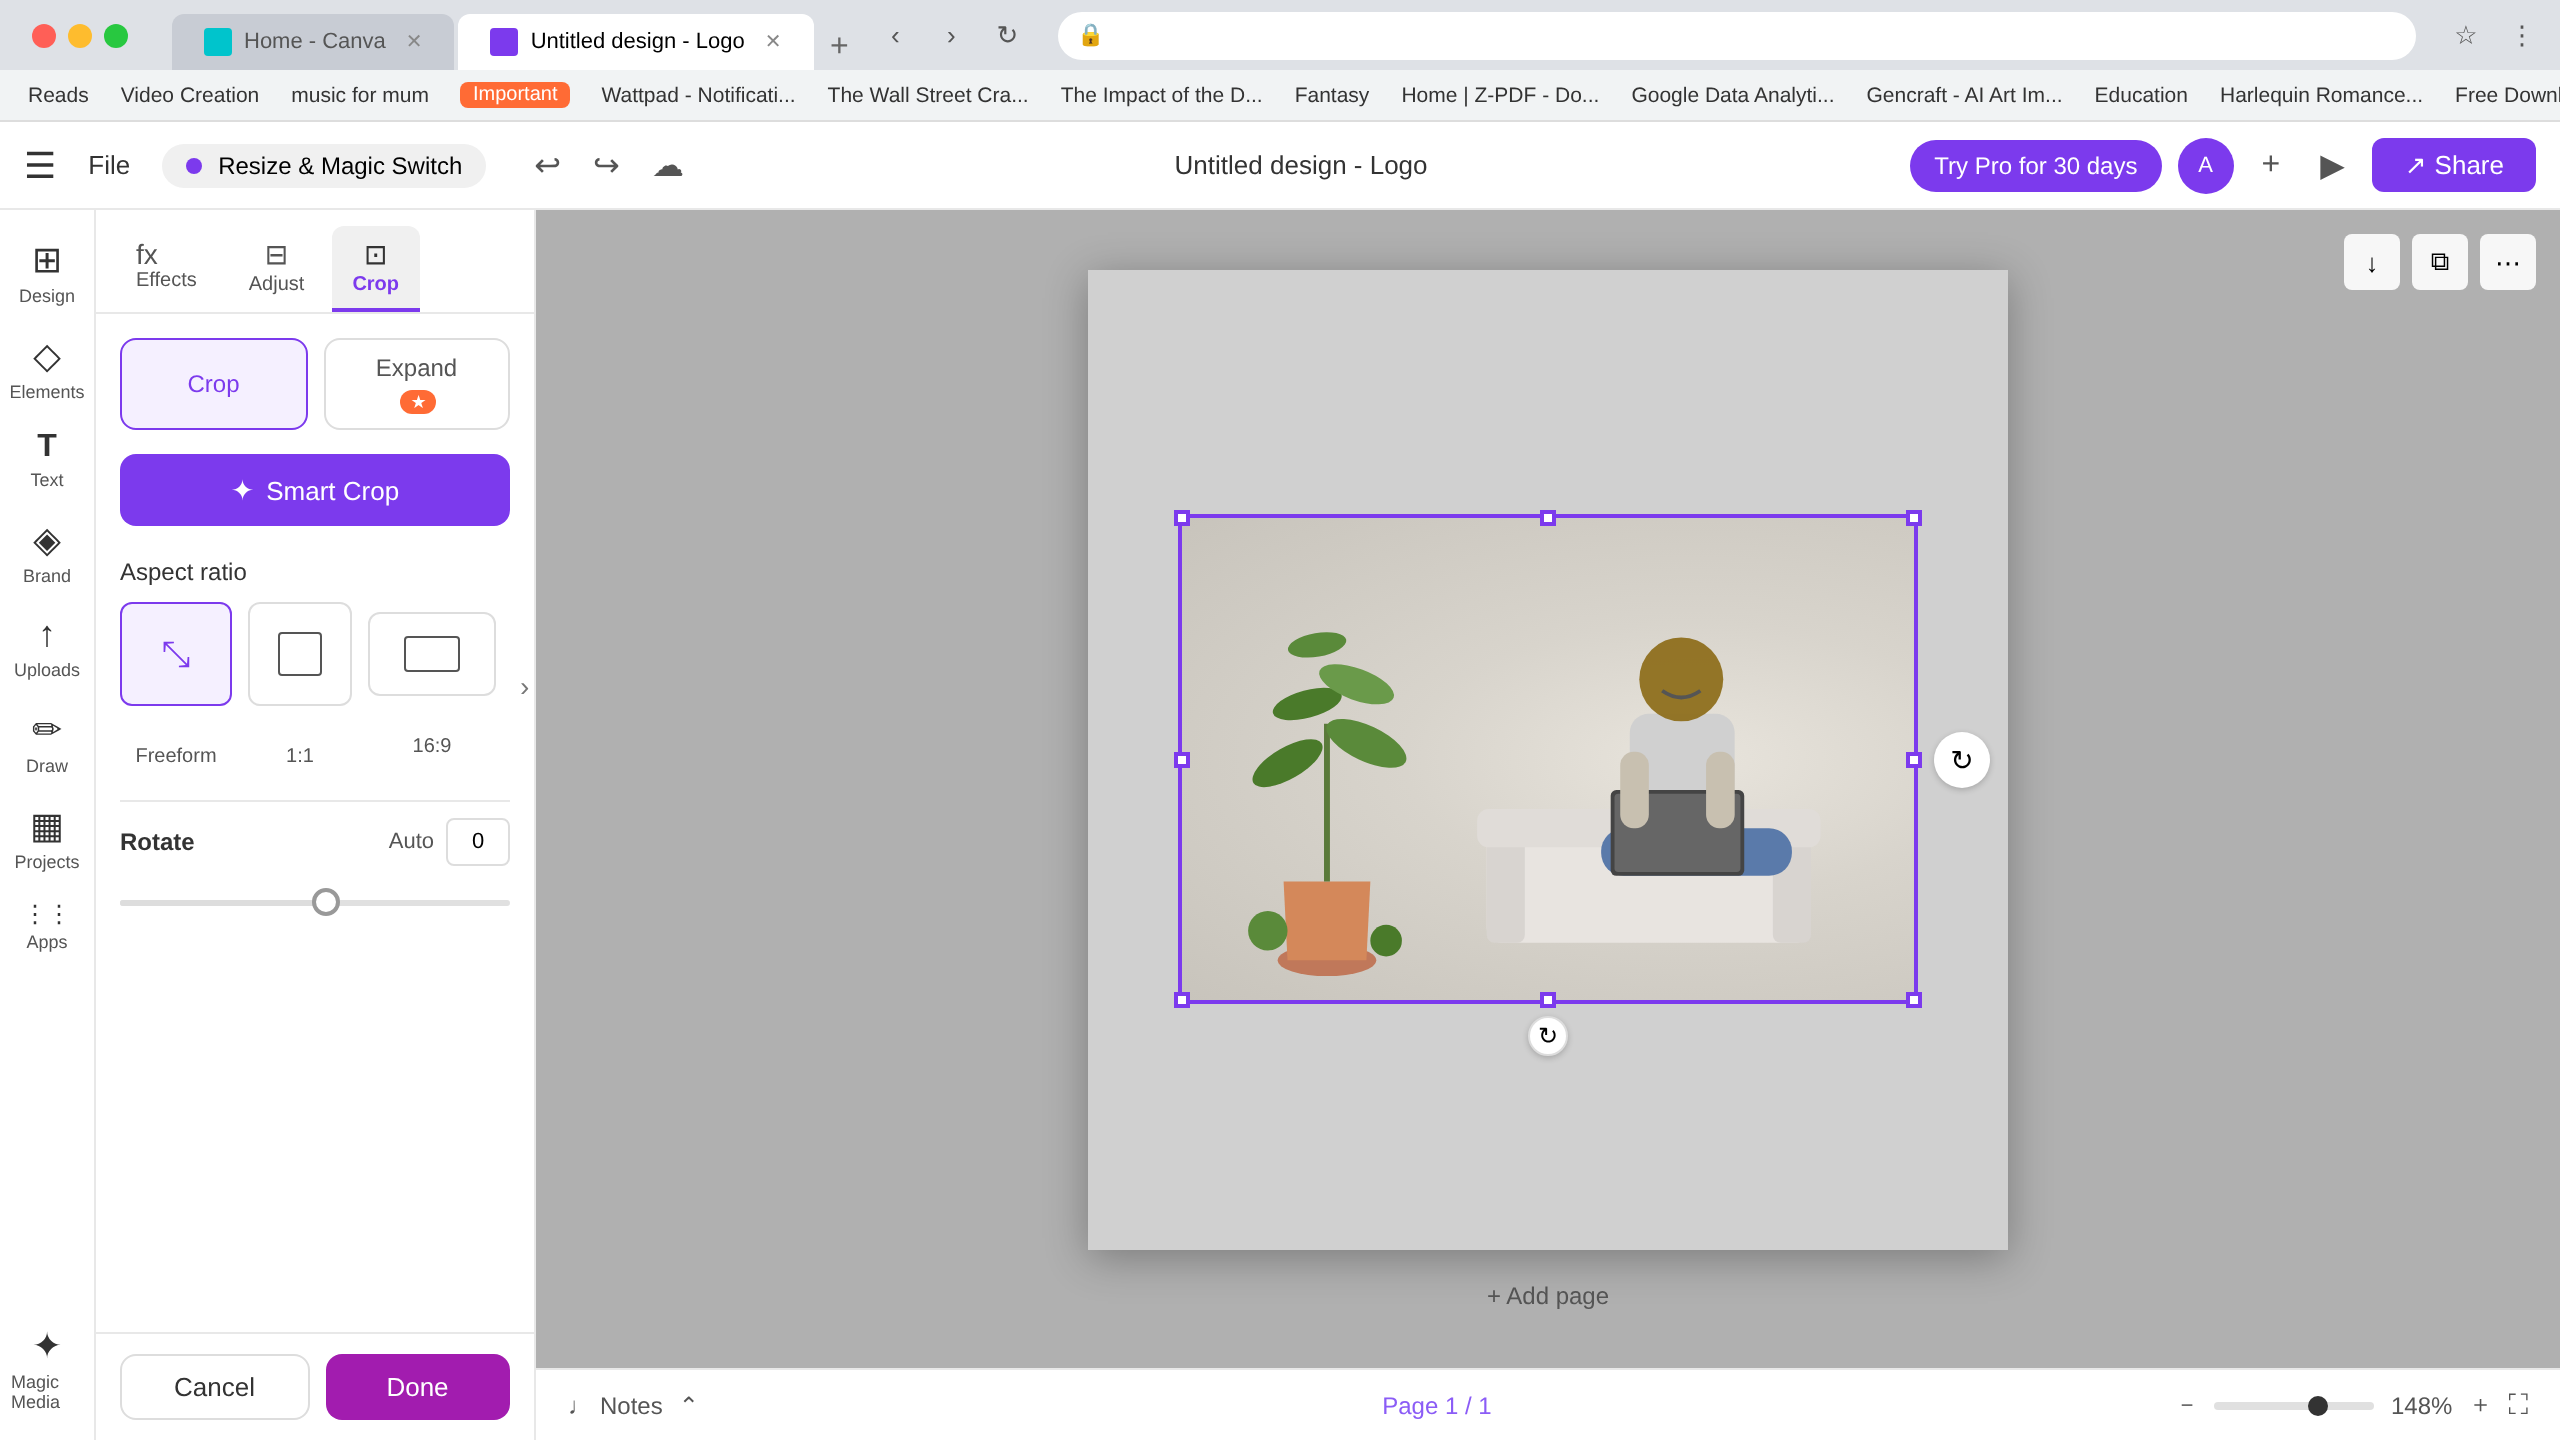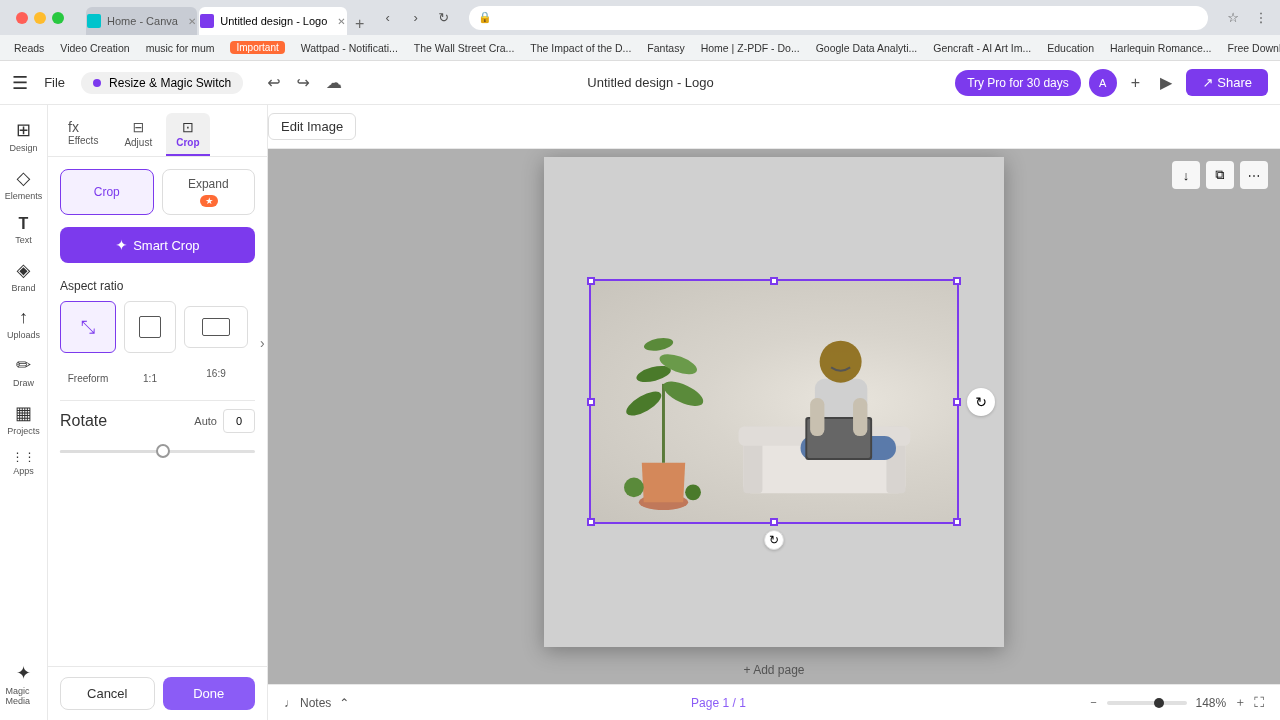--- a/index.html
+++ b/index.html
@@ -1,20 +1,20 @@
 <!DOCTYPE html>
 <html><head>
   <meta charset="utf-8">
   <style>
     * { box-sizing: border-box; margin: 0; padding: 0; }
     body { font-family: -apple-system, BlinkMacSystemFont, 'Segoe UI', sans-serif; font-size: 12px; background: #f0f0f0; overflow: hidden; width: 1280px; height: 720px; }
 
     
     .browser-chrome { background: #dee1e6; height: 35px; display: flex; align-items: center; padding: 0 8px; gap: 6px; }
-    .tab { display: flex; align-items: center; padding: 0 1px; height: 28px; border-radius: 6px 6px 0 0; font-size: 11px; gap: 6px; cursor: pointer; }
+    .tab { display: flex; align-items: center; padding: 0 16px; height: 28px; border-radius: 6px 6px 0 0; font-size: 11px; gap: 6px; cursor: pointer; }
     .tab.active { background: #fff; }
     .tab.inactive { background: #c8ccd4; color: #555; }
     .tab-favicon { width: 14px; height: 14px; border-radius: 2px; background: #7c3aed; display: inline-block; }
     .tab-favicon.canva { background: #00c4cc; }
     .tab-close { font-size: 10px; color: #888; margin-left: 4px; cursor: pointer; }
     .browser-btn { width: 12px; height: 12px; border-radius: 50%; cursor: pointer; }
     .btn-close { background: #ff5f57; }
     .btn-min { background: #febc2e; }
     .btn-max { background: #28c840; }
     .address-bar { flex: 1; height: 24px; background: #fff; border-radius: 12px; display: flex; align-items: center; padding: 0 10px; font-size: 11px; color: #333; margin: 0 8px; }
@@ -77,33 +77,33 @@
     .aspect-16-9 { width: 64px; height: 42px; }
     .aspect-label { font-size: 10px; color: #555; margin-top: 16px; }
     .aspect-inner-sq { width: 22px; height: 22px; border: 1.5px solid #555; border-radius: 2px; }
     .aspect-inner-wide { width: 28px; height: 18px; border: 1.5px solid #555; border-radius: 2px; }
     .freeform-icon { font-size: 18px; color: #7c3aed; }
     .aspect-arrow { font-size: 14px; color: #777; cursor: pointer; margin-left: 4px; }
 
     
     .rotate-section { }
     .rotate-header { display: flex; align-items: center; justify-content: space-between; margin-bottom: 8px; }
-    .rotate-label { font-size: 16px; color: #333; font-weight: 400; }
+    .rotate-label { font-size: 12px; color: #333; font-weight: 700; }
     .rotate-controls { display: flex; align-items: center; gap: 6px; }
     .rotate-auto { font-size: 11px; color: #555; }
     .rotate-value { width: 32px; height: 24px; border: 1px solid #ddd; border-radius: 4px; text-align: center; font-size: 11px; display: flex; align-items: center; justify-content: center; }
     .rotate-slider-container { position: relative; height: 20px; display: flex; align-items: center; }
     .rotate-slider-track { width: 100%; height: 3px; background: #e0e0e0; border-radius: 2px; position: relative; }
     .rotate-slider-fill { position: absolute; left: 0; top: 0; height: 100%; width: 55%; background: #ddd; border-radius: 2px; }
     .rotate-slider-thumb { position: absolute; left: 53%; top: 50%; transform: translate(-50%, -50%); width: 14px; height: 14px; border-radius: 50%; background: #fff; border: 2px solid #999; cursor: pointer; }
 
     
     .panel-footer { padding: 10px 12px; border-top: 1px solid #e8e8e8; display: flex; gap: 8px; }
     .cancel-btn { flex: 1; padding: 8px; border: 1.5px solid #ddd; border-radius: 8px; font-size: 13px; cursor: pointer; text-align: center; background: #fff; color: #333; }
-    .done-btn { flex: 1; padding: 8px; border: none; border-radius: 8px; font-size: 13px; cursor: pointer; text-align: center; background: #8b5cf6; color: #fff; font-weight: 500; }
+    .done-btn { flex: 1; padding: 8px; border: none; border-radius: 8px; font-size: 13px; cursor: pointer; text-align: center; background: #a21caf; color: #fff; font-weight: 500; }
     .edit-image-label { font-size: 13px; font-weight: 500; color: #333; border: 1.5px solid #ddd; padding: 5px 12px; border-radius: 6px; }
 
     
     .canvas-area { flex: 1; background: #c8c8c8; display: flex; flex-direction: column; }
     .canvas-page { background: #d0d0d0; width: 460px; height: 490px; position: relative; display: flex; align-items: center; justify-content: center; }
     
     
     .crop-image-container { position: relative; width: 370px; height: 245px; border: 2px solid #7c3aed; cursor: crosshair; }
     
     
@@ -406,23 +406,20 @@
     </div>
 
     <div class="panel-footer">
       <button class="cancel-btn">Cancel</button>
       <button class="done-btn">Done</button>
     </div>
   </div>
 
   <div class="right-area">
 
-    <div class="panel-right-header">
-      <div class="edit-image-label">Edit Image</div>
-    </div>
 
     <div class="canvas-area" style="position:relative; background:#b0b0b0; flex:1; display:flex; flex-direction:column; align-items:center; justify-content:center; overflow:hidden;">
 
       <div class="canvas-top-icons">
         <div class="canvas-top-icon">↓</div>
         <div class="canvas-top-icon">⧉</div>
         <div class="canvas-top-icon">⋯</div>
       </div>
 
       <div class="canvas-page" style="box-shadow: 0 4px 20px rgba(0,0,0,0.3);">

